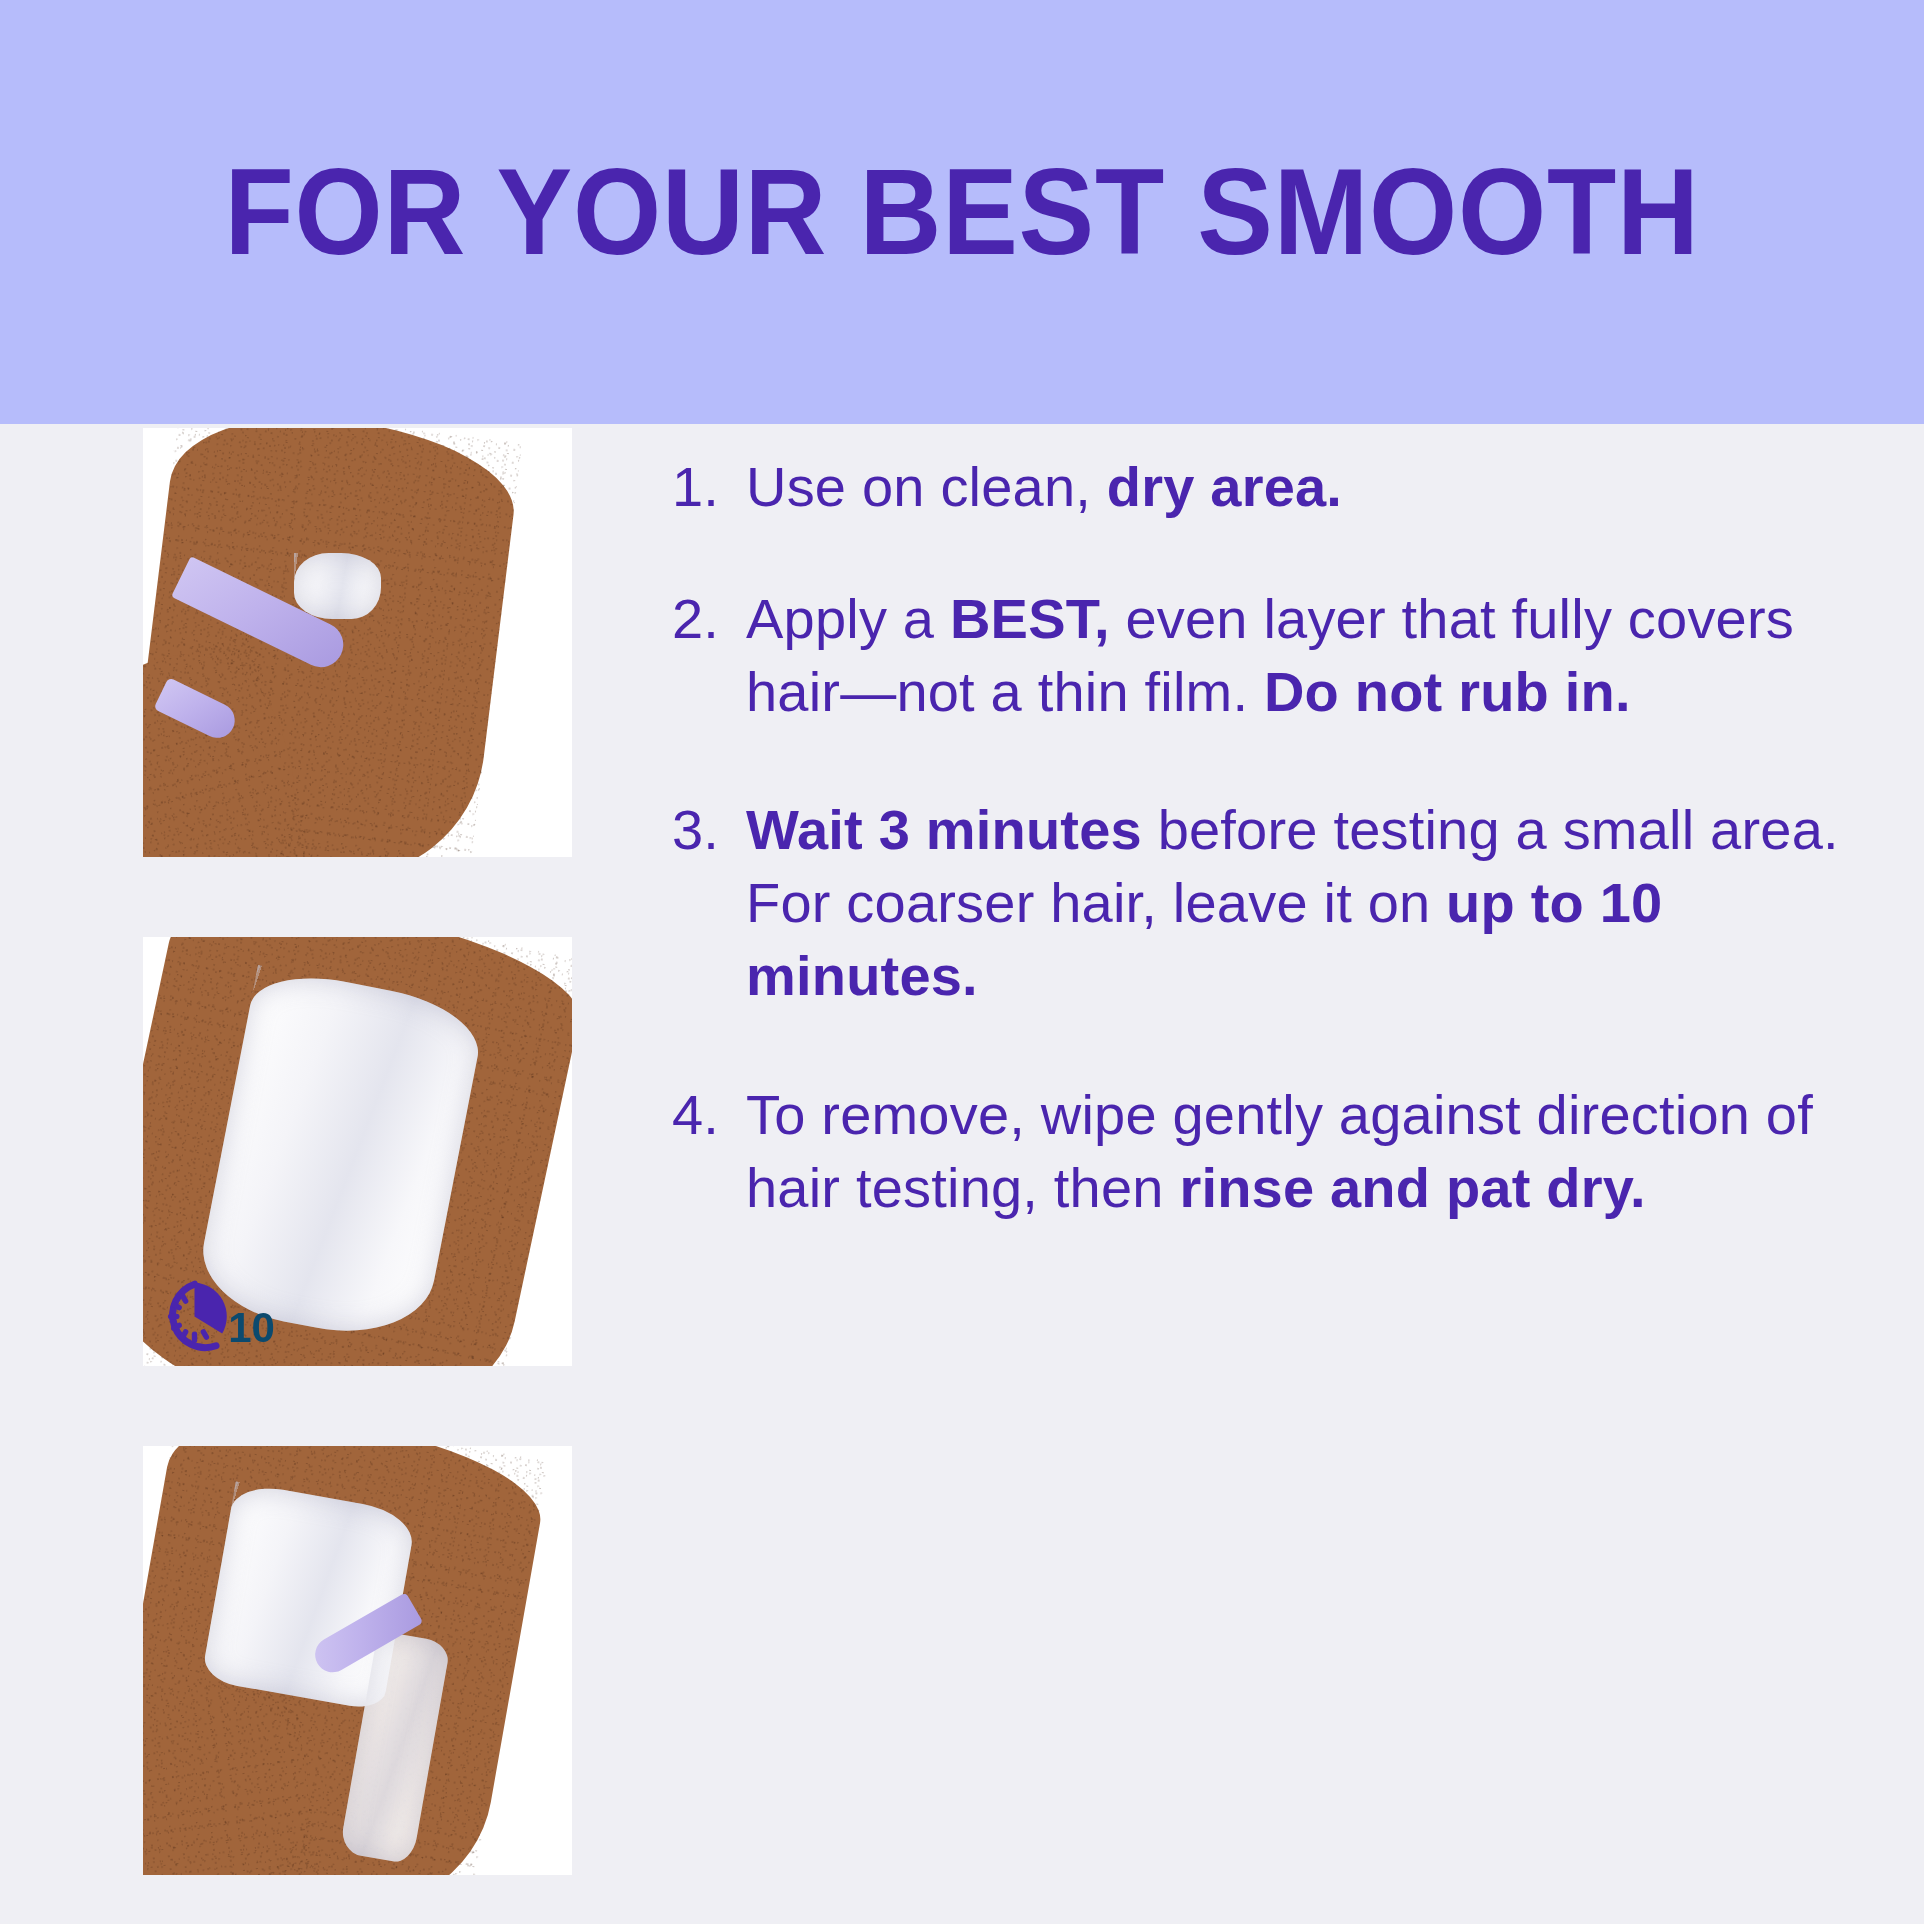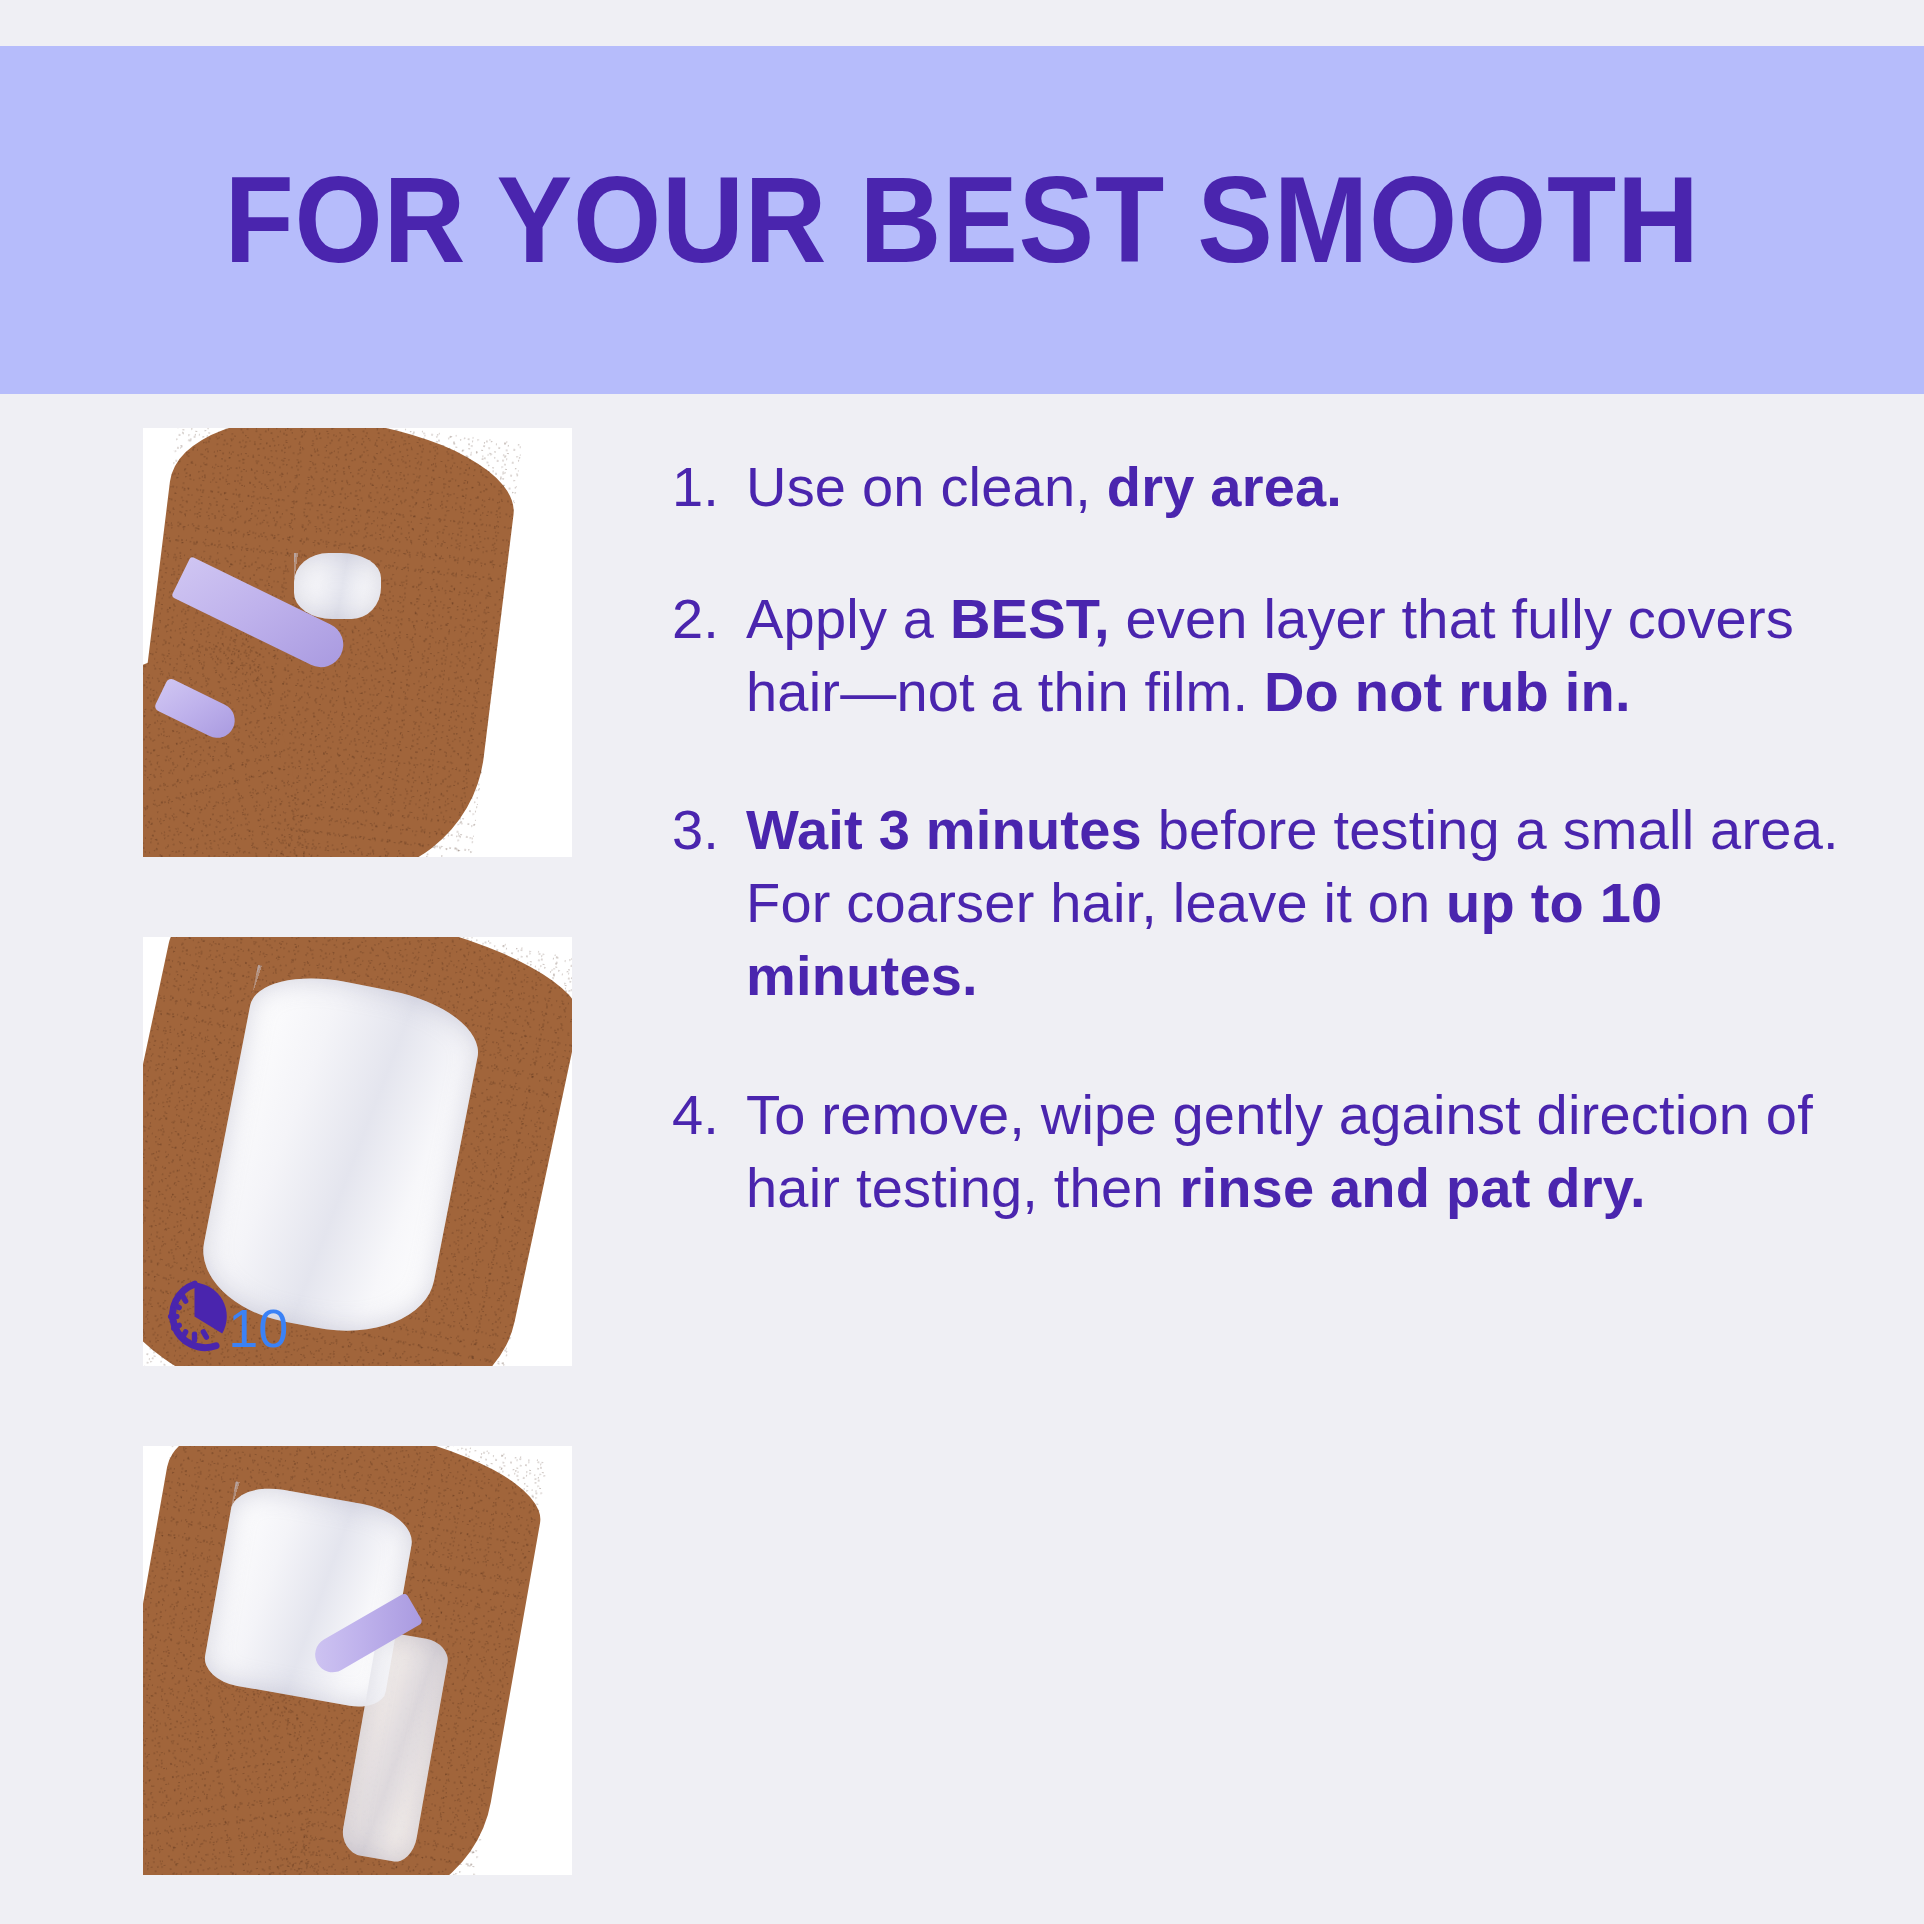--- a/index.html
+++ b/index.html
@@ -15,26 +15,25 @@
     background: #EFEFF4;
     font-family: "Liberation Sans", sans-serif;
     position: relative;
   }
 
   
   .banner {
     position: absolute;
     left: 0; top: 0;
     width: 1925px;
-    height: 348px;
+    height: 424px;
     background: #B6BCFB;
     display: flex;
     align-items: center;
     justify-content: center;
-    margin-top: 46px;
   }
   .banner-title {
     color: #4A25AE;
     font-family: "Liberation Sans Narrow", "Liberation Sans", sans-serif;
     font-weight: 700;
     font-size: 122px;
     letter-spacing: 0.8px;
     line-height: 1;
     transform: scaleX(0.93);
     transform-origin: center;
@@ -152,24 +151,24 @@
     left: 13px;
     bottom: 11.2px;
     width: 122px;
     height: 77px;
     display: flex;
     align-items: center;
     z-index: 5;
   }
   .timer-badge svg { display: block; }
   .timer-num {
-    color: #3b82f6;
+    color: #0c4a6e;
     font-family: "Liberation Sans", sans-serif;
-    font-weight: 400;
-    font-size: 54px;
+    font-weight: 700;
+    font-size: 42px;
     line-height: 1;
     margin-left: -4.8px;
     margin-top: 22.5px;
   }
 
   
   .steps {
     position: absolute;
     left: 672px;
     top: 103px;

